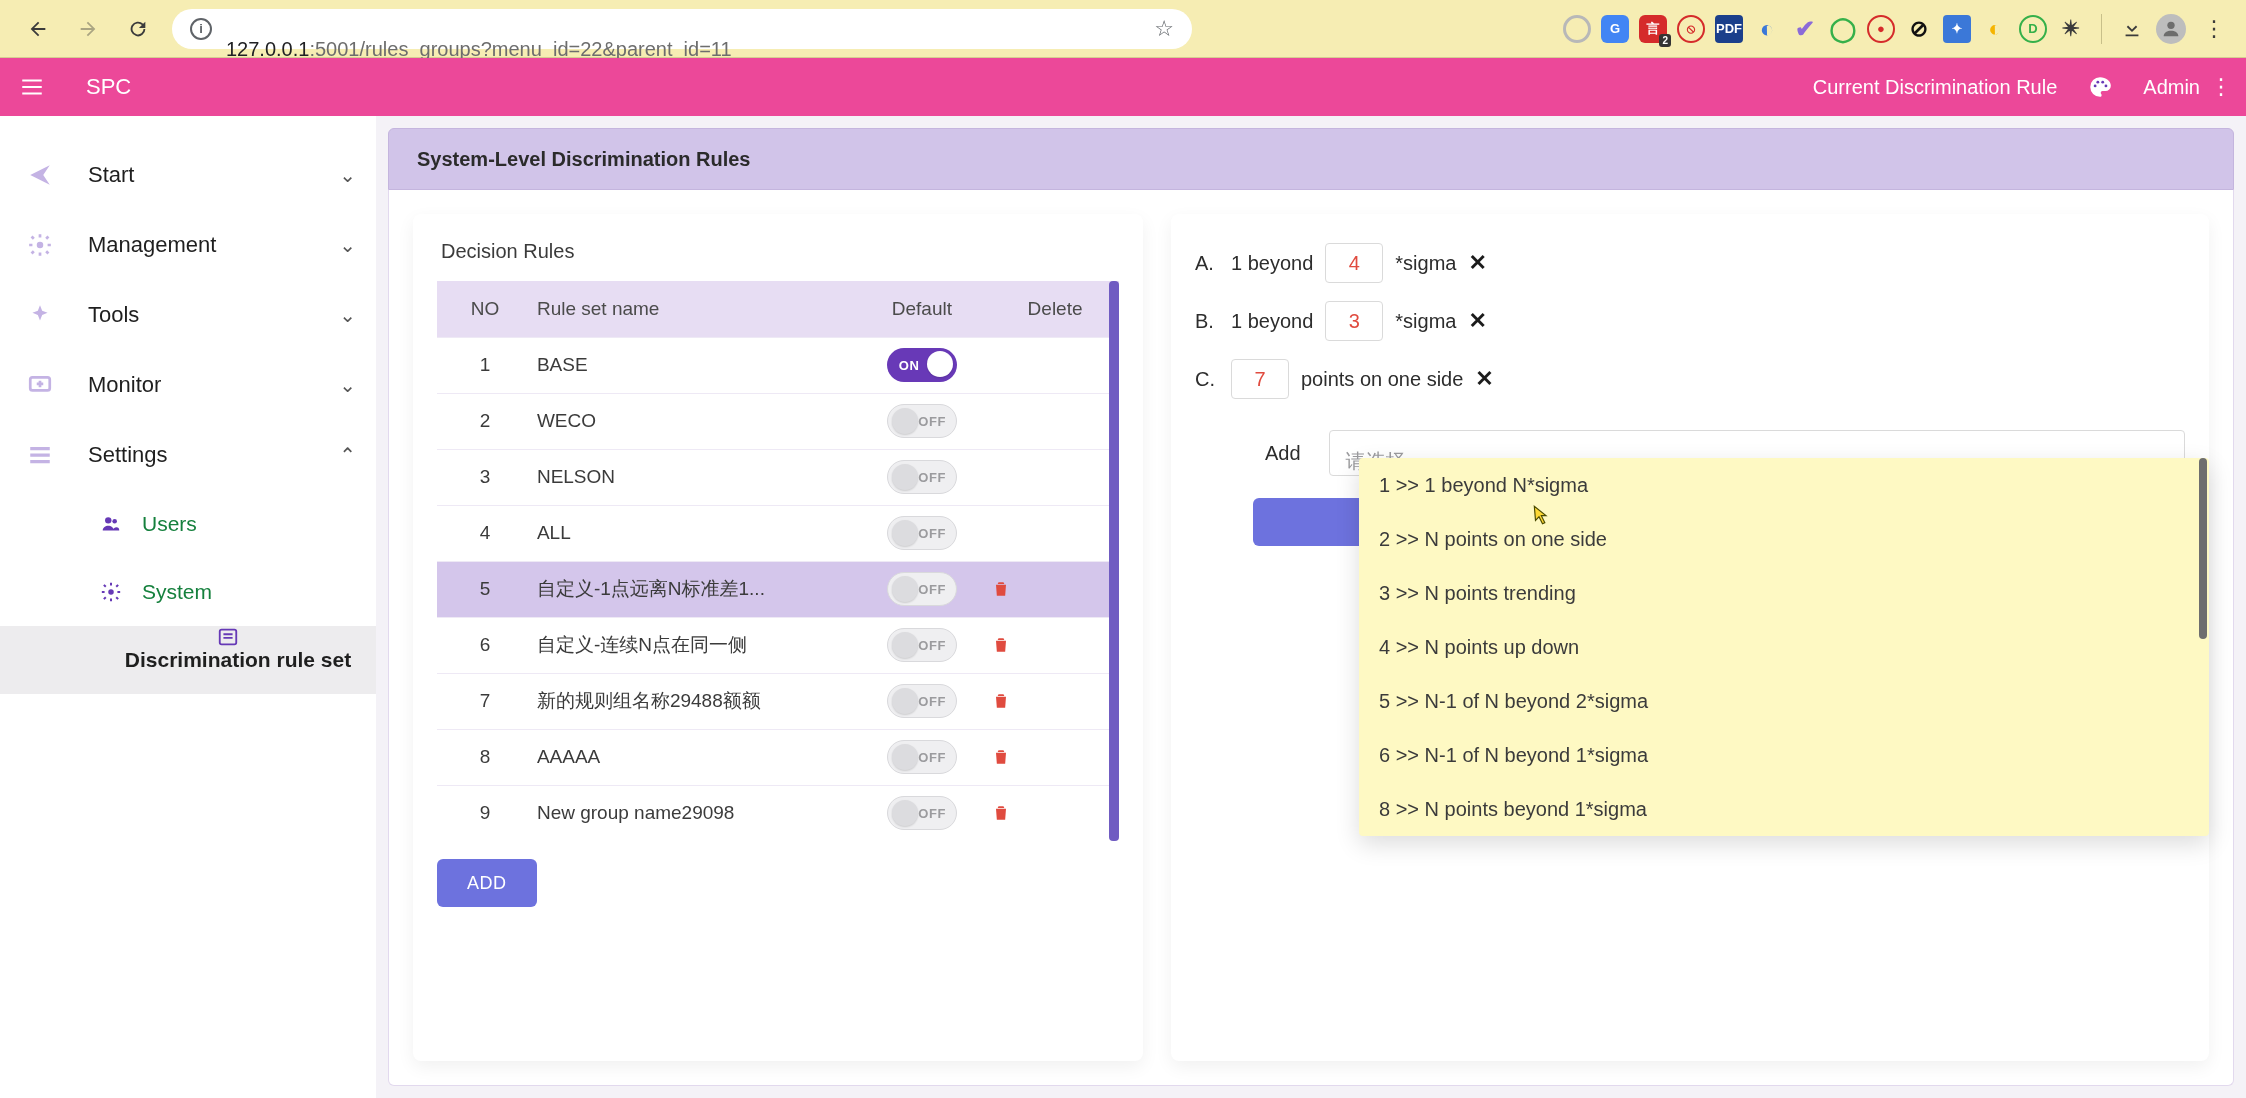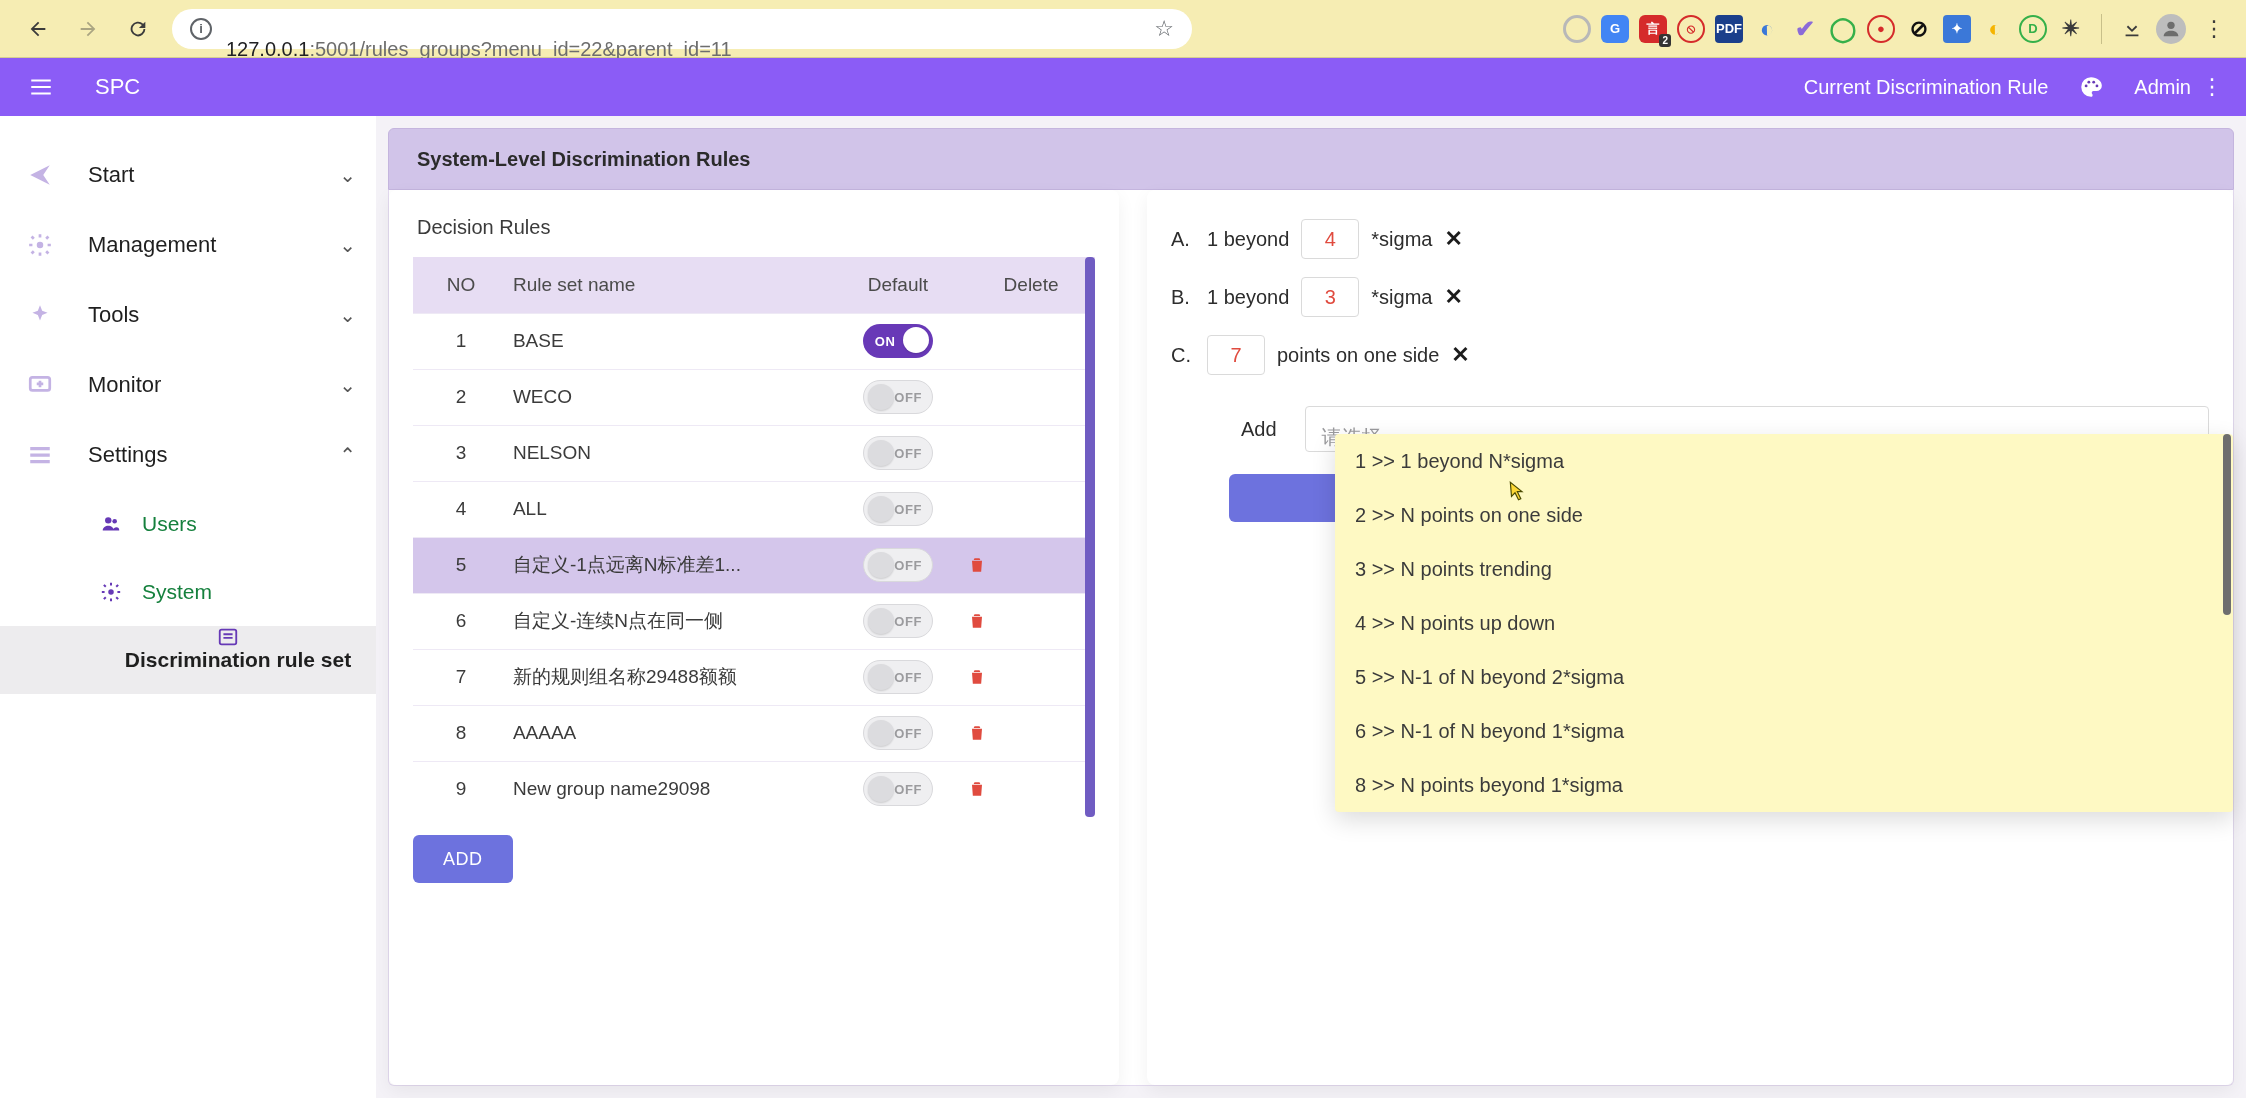--- a/index.html
+++ b/index.html
@@ -15,21 +15,21 @@
   .addr-text .host { color: #202124; }
   .addr-text .path { color: #6d6d6d; }
   .addr-spacer { flex: 1; }
   .chrome-right { display: flex; align-items: center; gap: 10px; margin-left: auto; padding-right: 4px; }
   .ext-icon { width: 28px; height: 28px; border-radius: 6px; display: flex; align-items: center; justify-content: center; font-size: 13px; font-weight: bold; color: #fff; }
   .ext-sep { width: 1px; height: 30px; background: #C8C08A; margin: 0 6px; }
   .chrome-avatar { width: 30px; height: 30px; border-radius: 50%; background: #bdbdbd; display:flex; align-items:center; justify-content:center;}
 
   
   .app { width: 100%; height: calc(100% - 58px); display: flex; flex-direction: column; background: #F4F2F7; }
-  .app-topbar { height: 58px; background: #8b5cf6; color: #fff; display: flex; align-items: center; padding: 0 23px; }
+  .app-topbar { height: 58px; background: #ec4899; color: #fff; display: flex; align-items: center; padding: 0 14px; }
   .hamburger { width: 36px; height: 36px; display:flex; align-items:center; justify-content:center; }
   .app-title { font-size: 22px; font-weight: 500; margin-left: 36px; }
   .topbar-spacer { flex: 1; }
   .topbar-link { font-size: 20px; font-weight: 400; margin-right: 28px; }
   .topbar-palette { width: 30px; height: 30px; display:flex; align-items:center; justify-content:center; margin-right: 28px; }
   .topbar-user { font-size: 20px; margin-right: 10px; }
 
   
   .app-body { flex: 1; display: flex; min-height: 0; }
   .sidebar { width: 376px; background: #fff; padding-top: 24px; }
@@ -41,21 +41,21 @@
   .side-sub .sub-icon { width: 30px; margin-right: 12px; color: #6639B6; }
   .side-sub.active { background: #EDECEE; font-weight: 600; }
   .side-sub.active .sub-icon, .side-sub.active { color: #1b1b1b; flex-direction: column; }
   .side-sub.active .sub-label { color: #1f1f1f; }
   .side-sub .sub-label { color: #15803d; }
   .side-sub.active .sub-label { color: #1f1f1f; }
 
   
   .main { flex: 1; display: flex; flex-direction: column; padding: 0; min-width: 0; }
   .page-header { height: 62px; background: #D1C4E9; border: 1px solid #C4B5DE; display: flex; align-items: center; padding: 12px 28px; font-size: 20px; font-weight: 600; color: #2b2b2b; border-radius: 6px 6px 0 0; margin: 12px 12px 0 12px; }
-  .page-body { margin: 0 12px 12px 12px; background: #fff; border: 1px solid #E2D9EE; border-top: none; flex: 1; display: flex; gap: 28px; min-height: 0; border-radius: 0 0 6px 6px; }
+  .page-body { margin: 0 12px 12px 12px; background: #fff; border: 1px solid #E2D9EE; border-top: none; flex: 1; display: flex; padding: 24px; gap: 28px; min-height: 0; border-radius: 0 0 6px 6px; }
 
   
   .panel { background: #fff; border-radius: 8px; box-shadow: 0 6px 18px rgba(0,0,0,0.06); padding: 20px 24px 24px 24px; display: flex; flex-direction: column; }
   .panel-left { flex: 0 0 730px; }
   .panel-title { font-size: 20px; color: #3b3b3b; padding: 6px 4px 18px 4px; }
   .table-wrap { position: relative; border-radius: 6px; }
   .table-scroll { max-height: 560px; overflow: hidden; }
   .rules-table { width: 100%; border-collapse: collapse; }
   .rules-table th { background: #E7DDF3; color: #4b4b4b; font-weight: 500; text-align: left; height: 56px; font-size: 19px; }
   .rules-table th:first-child, .rules-table td:first-child { text-align: center; width: 90px; }

